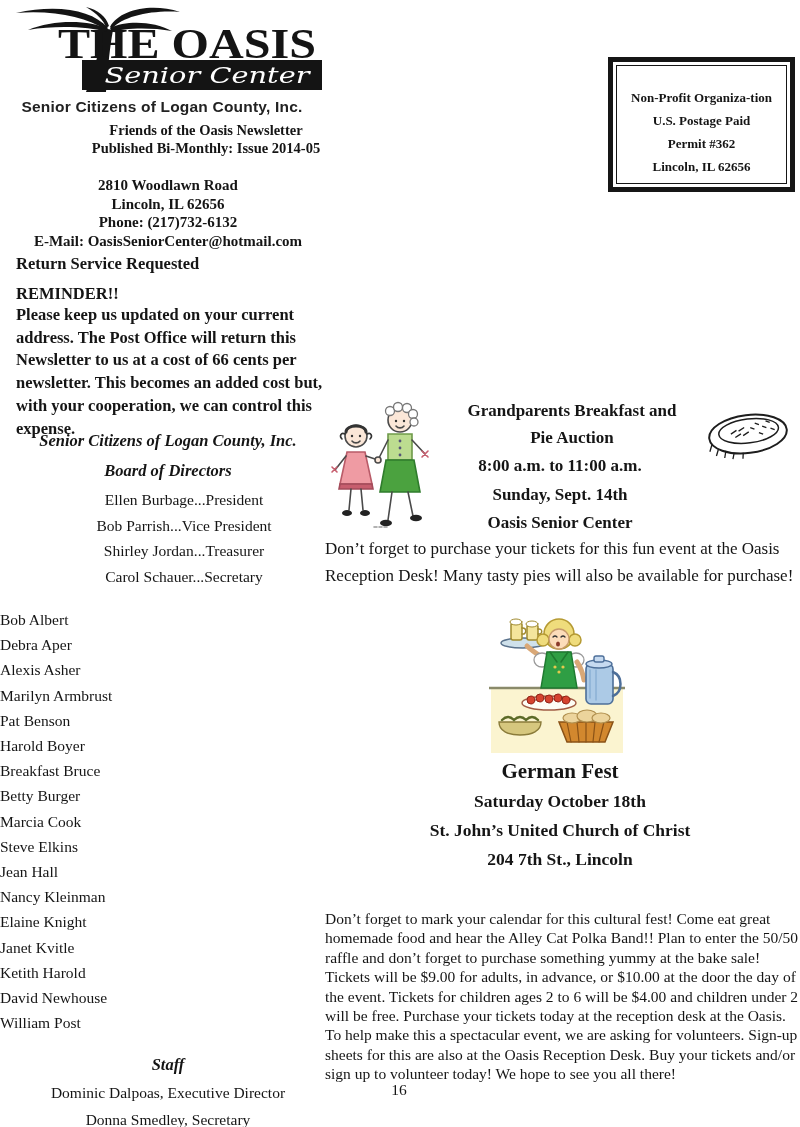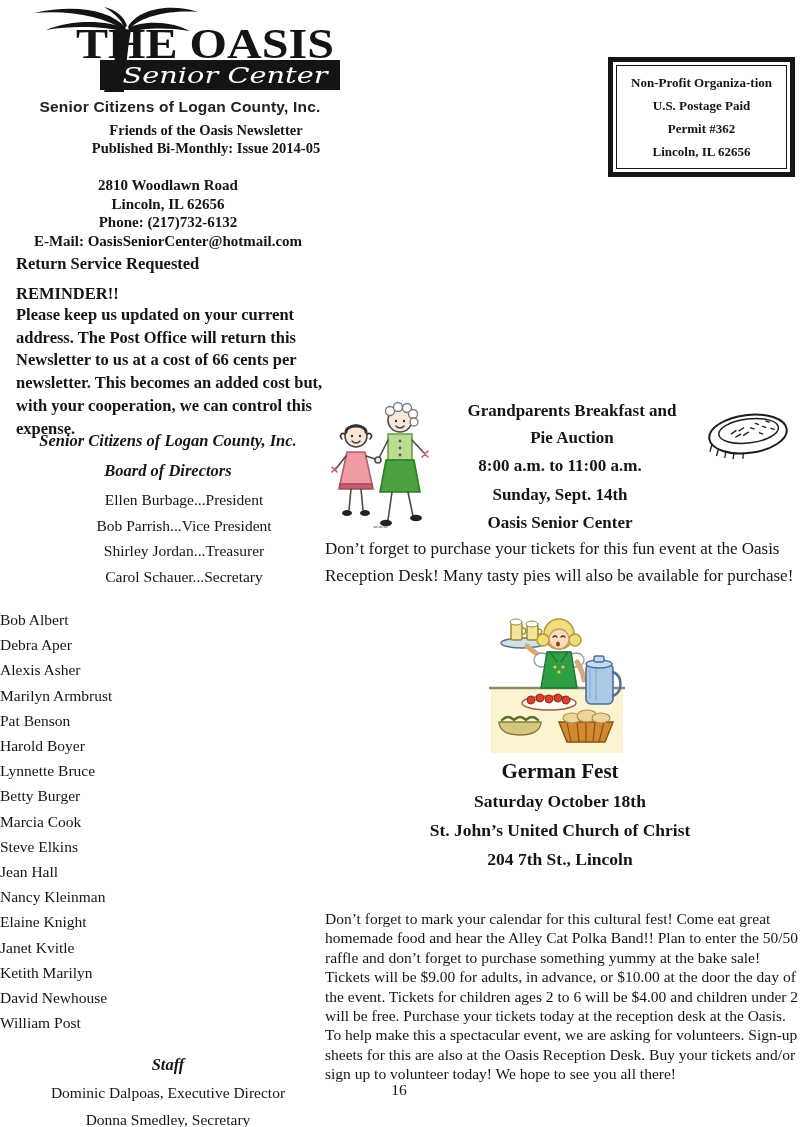--- a/index.html
+++ b/index.html
@@ -4,33 +4,33 @@
 <style>
   html,body { margin:0; padding:0; background:#fff; }
   .page {
     position:relative; width:800px; height:1127px; background:#ffffff;
     color:#151515; font-family:"Liberation Serif", serif; overflow:hidden;
   }
   ul { margin:0; padding:0; list-style:none; }
   p { margin:0; }
 
   
-  .logo { position:absolute; left:20px; top:4px; width:320px; }
+  .logo { position:absolute; left:2px; top:4px; width:320px; }
   .logo-sub {
     text-align:center; font-family:"Liberation Sans", sans-serif;
     font-weight:bold; font-size:15.5px; color:#222; margin-top:0px; letter-spacing:.2px;
   }
 
   
   .postage {
     position:absolute; left:608px; top:57px; width:187px; box-sizing:border-box;
     border:5px solid #161616; background:#fff;
   }
   .postage-inner {
-    border:1px solid #161616; margin:3px; padding:9px 6px 7px 6px;
+    border:1px solid #161616; margin:3px; padding:24px 6px 7px 6px;
     text-align:center; font-weight:bold; font-size:13px; line-height:15px;
   }
   .postage-inner li { margin-bottom:8px; }
   .postage-inner li:last-child { margin-bottom:2px; }
 
   
   .nl-info {
     position:absolute; left:0; top:121px; width:336px; text-align:center;
     font-weight:bold; font-size:14.5px; line-height:18px;margin-left:38px;
   }
@@ -142,29 +142,29 @@
       <li>Carol Schauer...Secretary</li>
     </ul>
   <ul class="members">
 
   <li>Bob Albert</li>
       <li>Debra Aper</li>
       <li>Alexis Asher</li>
       <li>Marilyn Armbrust</li>
       <li>Pat Benson</li>
       <li>Harold Boyer</li>
-      <li>Lynnette Bruce</li>
+      <li>Breakfast Bruce</li>
       <li>Betty Burger</li>
       <li>Marcia Cook</li>
       <li>Steve Elkins</li>
       <li>Jean Hall</li>
       <li>Nancy Kleinman</li>
       <li>Elaine Knight</li>
       <li>Janet Kvitle</li>
-      <li>Ketith Marilyn</li>
+      <li>Ketith Harold</li>
       <li>David Newhouse</li>
       <li>William Post</li>
     </ul>
 
   <div class="staff">
     <div class="staff-title">Staff</div>
     <ul>
 
     <li>Dominic Dalpoas, Executive Director</li>
         <li>Donna Smedley, Secretary</li>

